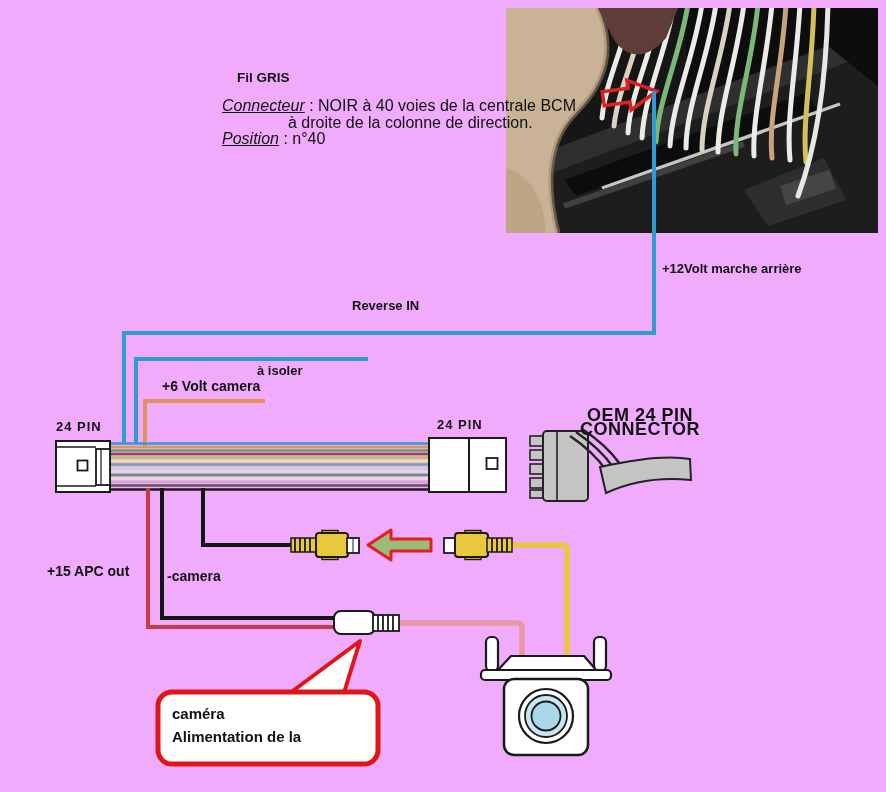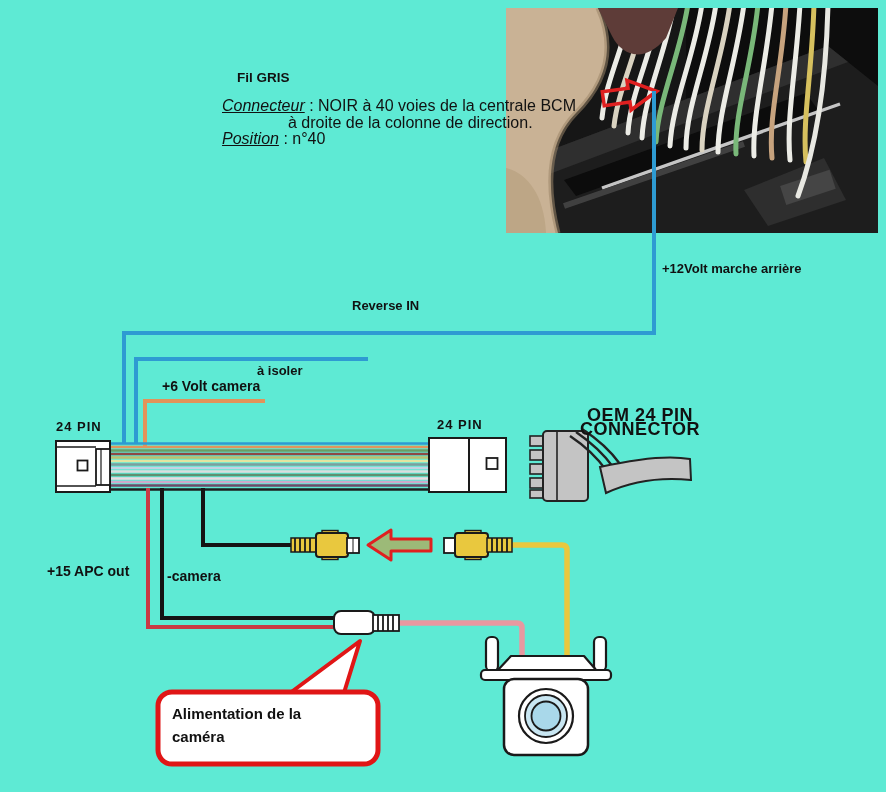--- a/index.html
+++ b/index.html
@@ -1,17 +1,17 @@
 <!DOCTYPE html>
 <html><head>
 <meta charset="utf-8">
 <style>
   html,body{margin:0;padding:0;background:#ffffff;}
   #canvas{
-    position:relative;width:886px;height:792px;background:#5eead4;overflow:hidden;
+    position:relative;width:886px;height:792px;background:#f0abfc;overflow:hidden;
     font-family:"Liberation Sans",sans-serif;color:#111;
   }
   .lbl{position:absolute;font-weight:bold;font-size:13px;white-space:nowrap;color:#111;}
   .lbl14{position:absolute;font-weight:bold;font-size:14px;white-space:nowrap;color:#111;}
   .titleblock{position:absolute;font-size:16px;color:#111;white-space:nowrap;}
   .titleblock .ital{font-style:italic;text-decoration:underline;}
   #photo{position:absolute;left:506px;top:8px;width:372px;height:225px;}
   #overlay{position:absolute;left:0;top:0;width:886px;height:792px;}
   #bubble-text{position:absolute;left:172px;top:702px;font-weight:bold;font-size:15px;line-height:23px;color:#111;}
   #oem-label{position:absolute;left:578px;top:408px;width:124px;text-align:center;font-weight:bold;font-size:18px;line-height:14px;letter-spacing:.5px;}
@@ -181,17 +181,17 @@
   <div class="lbl14" style="left:162px;top:378px;">+6 Volt camera</div>
   <div class="lbl" style="left:56px;top:419px;letter-spacing:1px;">24 PIN</div>
   <div class="lbl" style="left:437px;top:417px;letter-spacing:1px;">24 PIN</div>
   <div id="oem-label">
     <div>OEM 24 PIN</div>
     <div>CONNECTOR</div>
   </div>
   <div class="lbl14" style="left:47px;top:563px;">+15 APC out</div>
   <div class="lbl14" style="left:167px;top:568px;">-camera</div>
   <div id="bubble-text">
+    <div>caméra</div>
     <div>Alimentation de la</div>
-    <div>caméra</div>
   </div>
 
 </div>
 
 </body></html>

